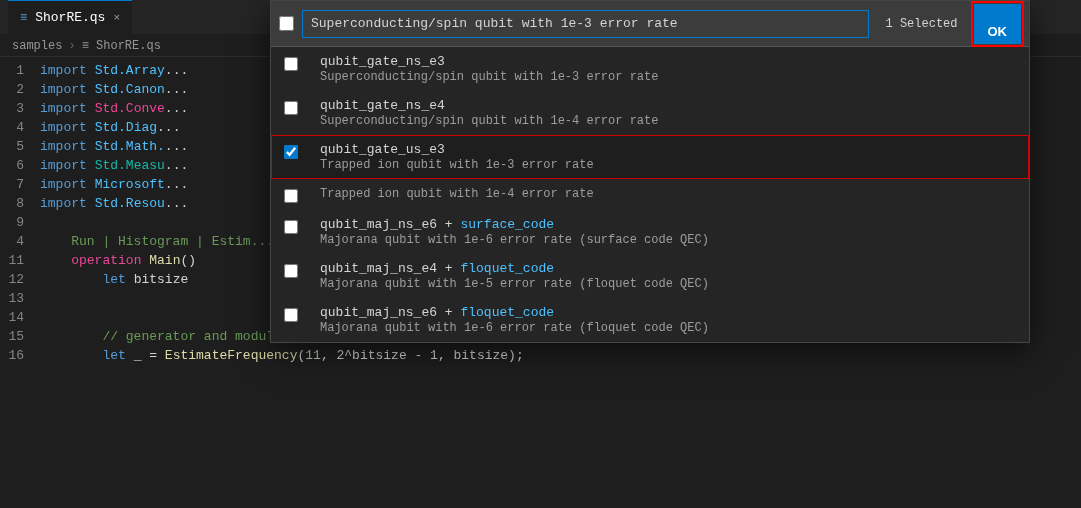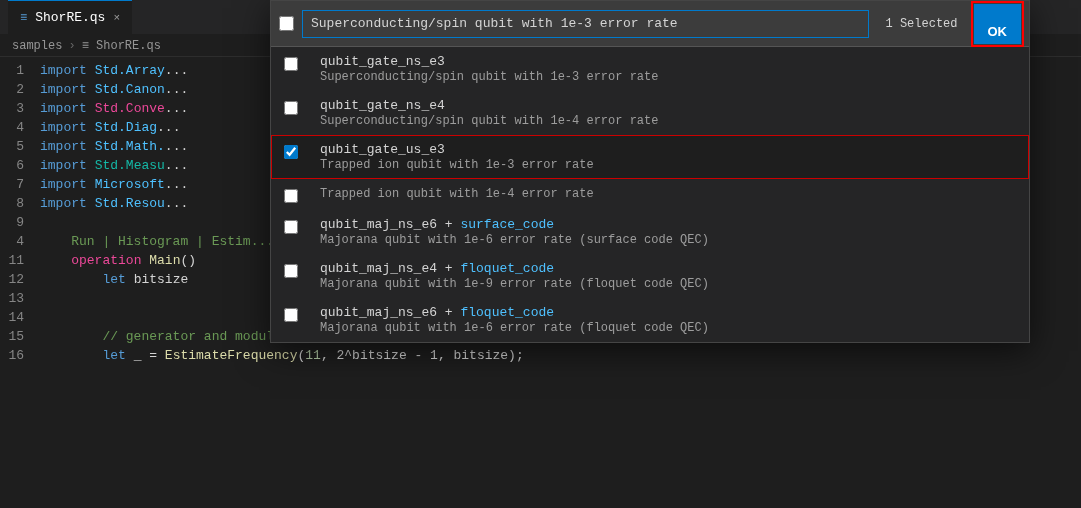--- a/index.html
+++ b/index.html
@@ -326,21 +326,21 @@
         <input type="checkbox" class="item-checkbox" style="">
         <div class="item-text">
           <span class="item-name"><span style="color: rgb(212, 212, 212);">qubit_maj_ns_e6</span><span style="color: rgb(212, 212, 212);"> + </span><span style="color: rgb(79, 193, 255);">surface_code</span></span>
           <span class="item-desc">Majorana qubit with 1e-6 error rate (surface code QEC)</span>
         </div>
       </div>
       <div class="list-item">
         <input type="checkbox" class="item-checkbox" style="">
         <div class="item-text">
           <span class="item-name"><span style="color: rgb(212, 212, 212);">qubit_maj_ns_e4</span><span style="color: rgb(212, 212, 212);"> + </span><span style="color: rgb(79, 193, 255);">floquet_code</span></span>
-          <span class="item-desc">Majorana qubit with 1e-9 error rate (floquet code QEC)</span>
+          <span class="item-desc">Majorana qubit with 1e-5 error rate (floquet code QEC)</span>
         </div>
       </div>
       <div class="list-item">
         <input type="checkbox" class="item-checkbox" style="">
         <div class="item-text">
           <span class="item-name"><span style="color: rgb(212, 212, 212);">qubit_maj_ns_e6</span><span style="color: rgb(212, 212, 212);"> + </span><span style="color: rgb(79, 193, 255);">floquet_code</span></span>
           <span class="item-desc">Majorana qubit with 1e-6 error rate (floquet code QEC)</span>
         </div>
       </div>
     </div>

